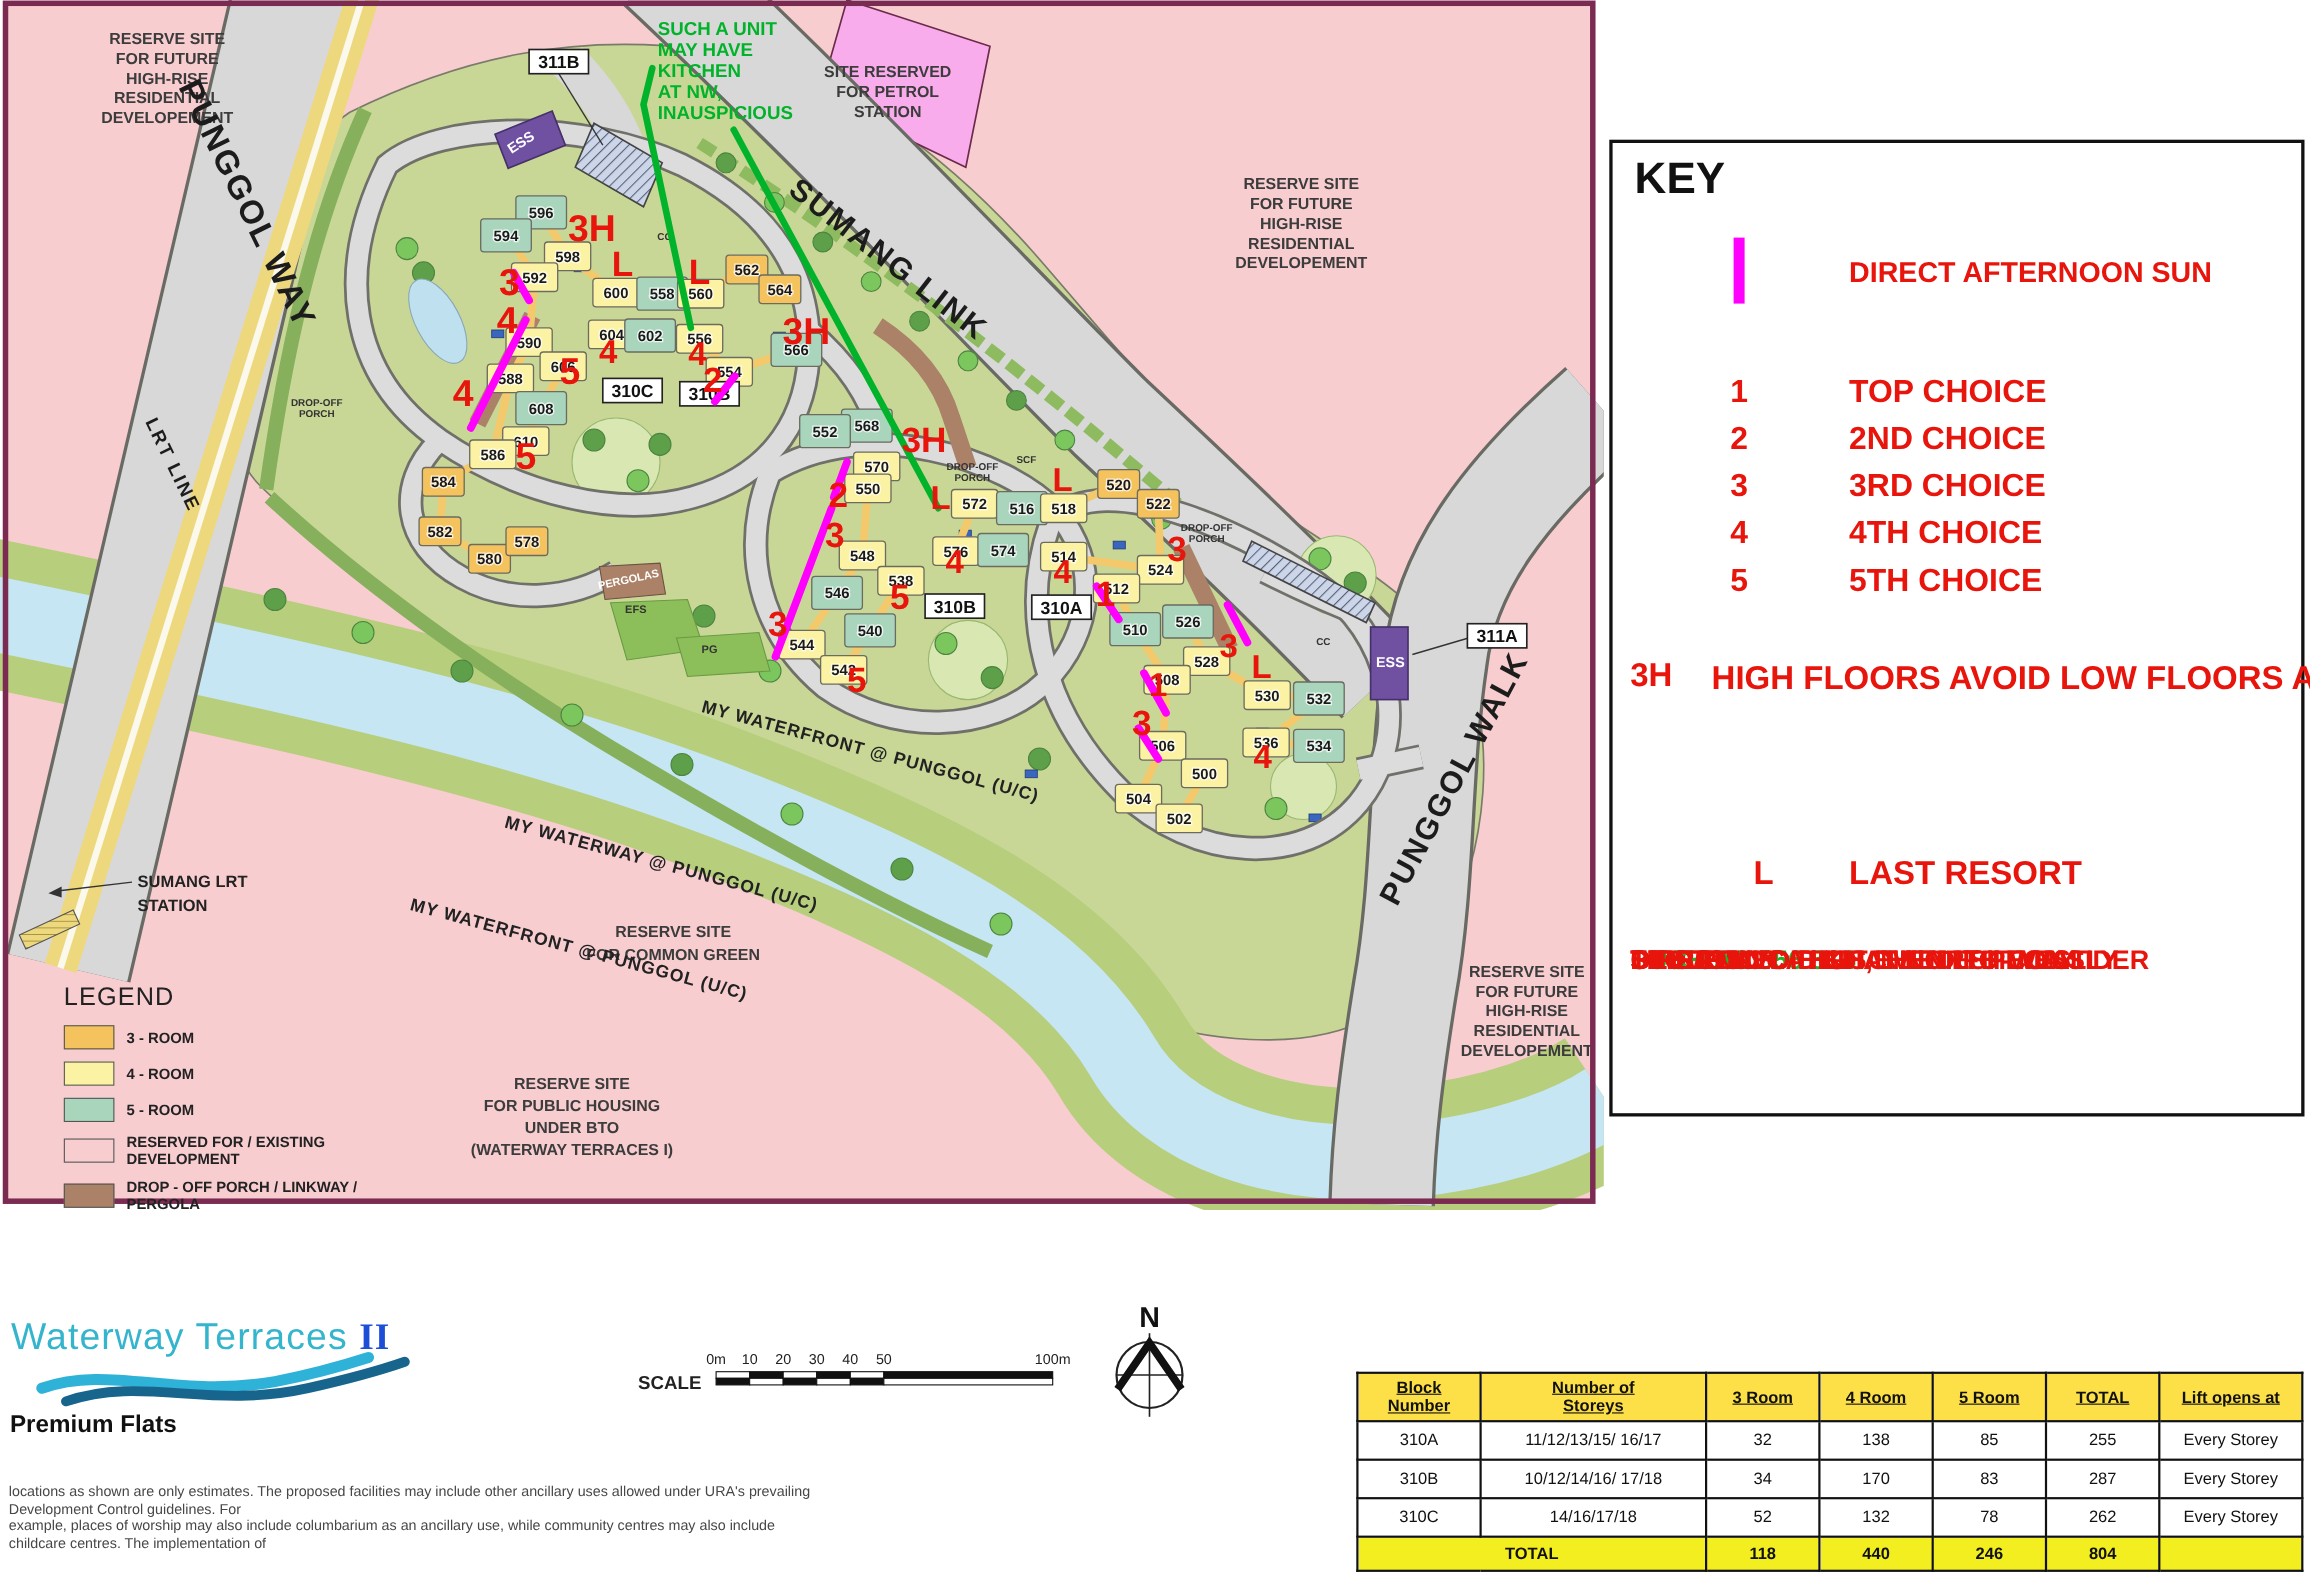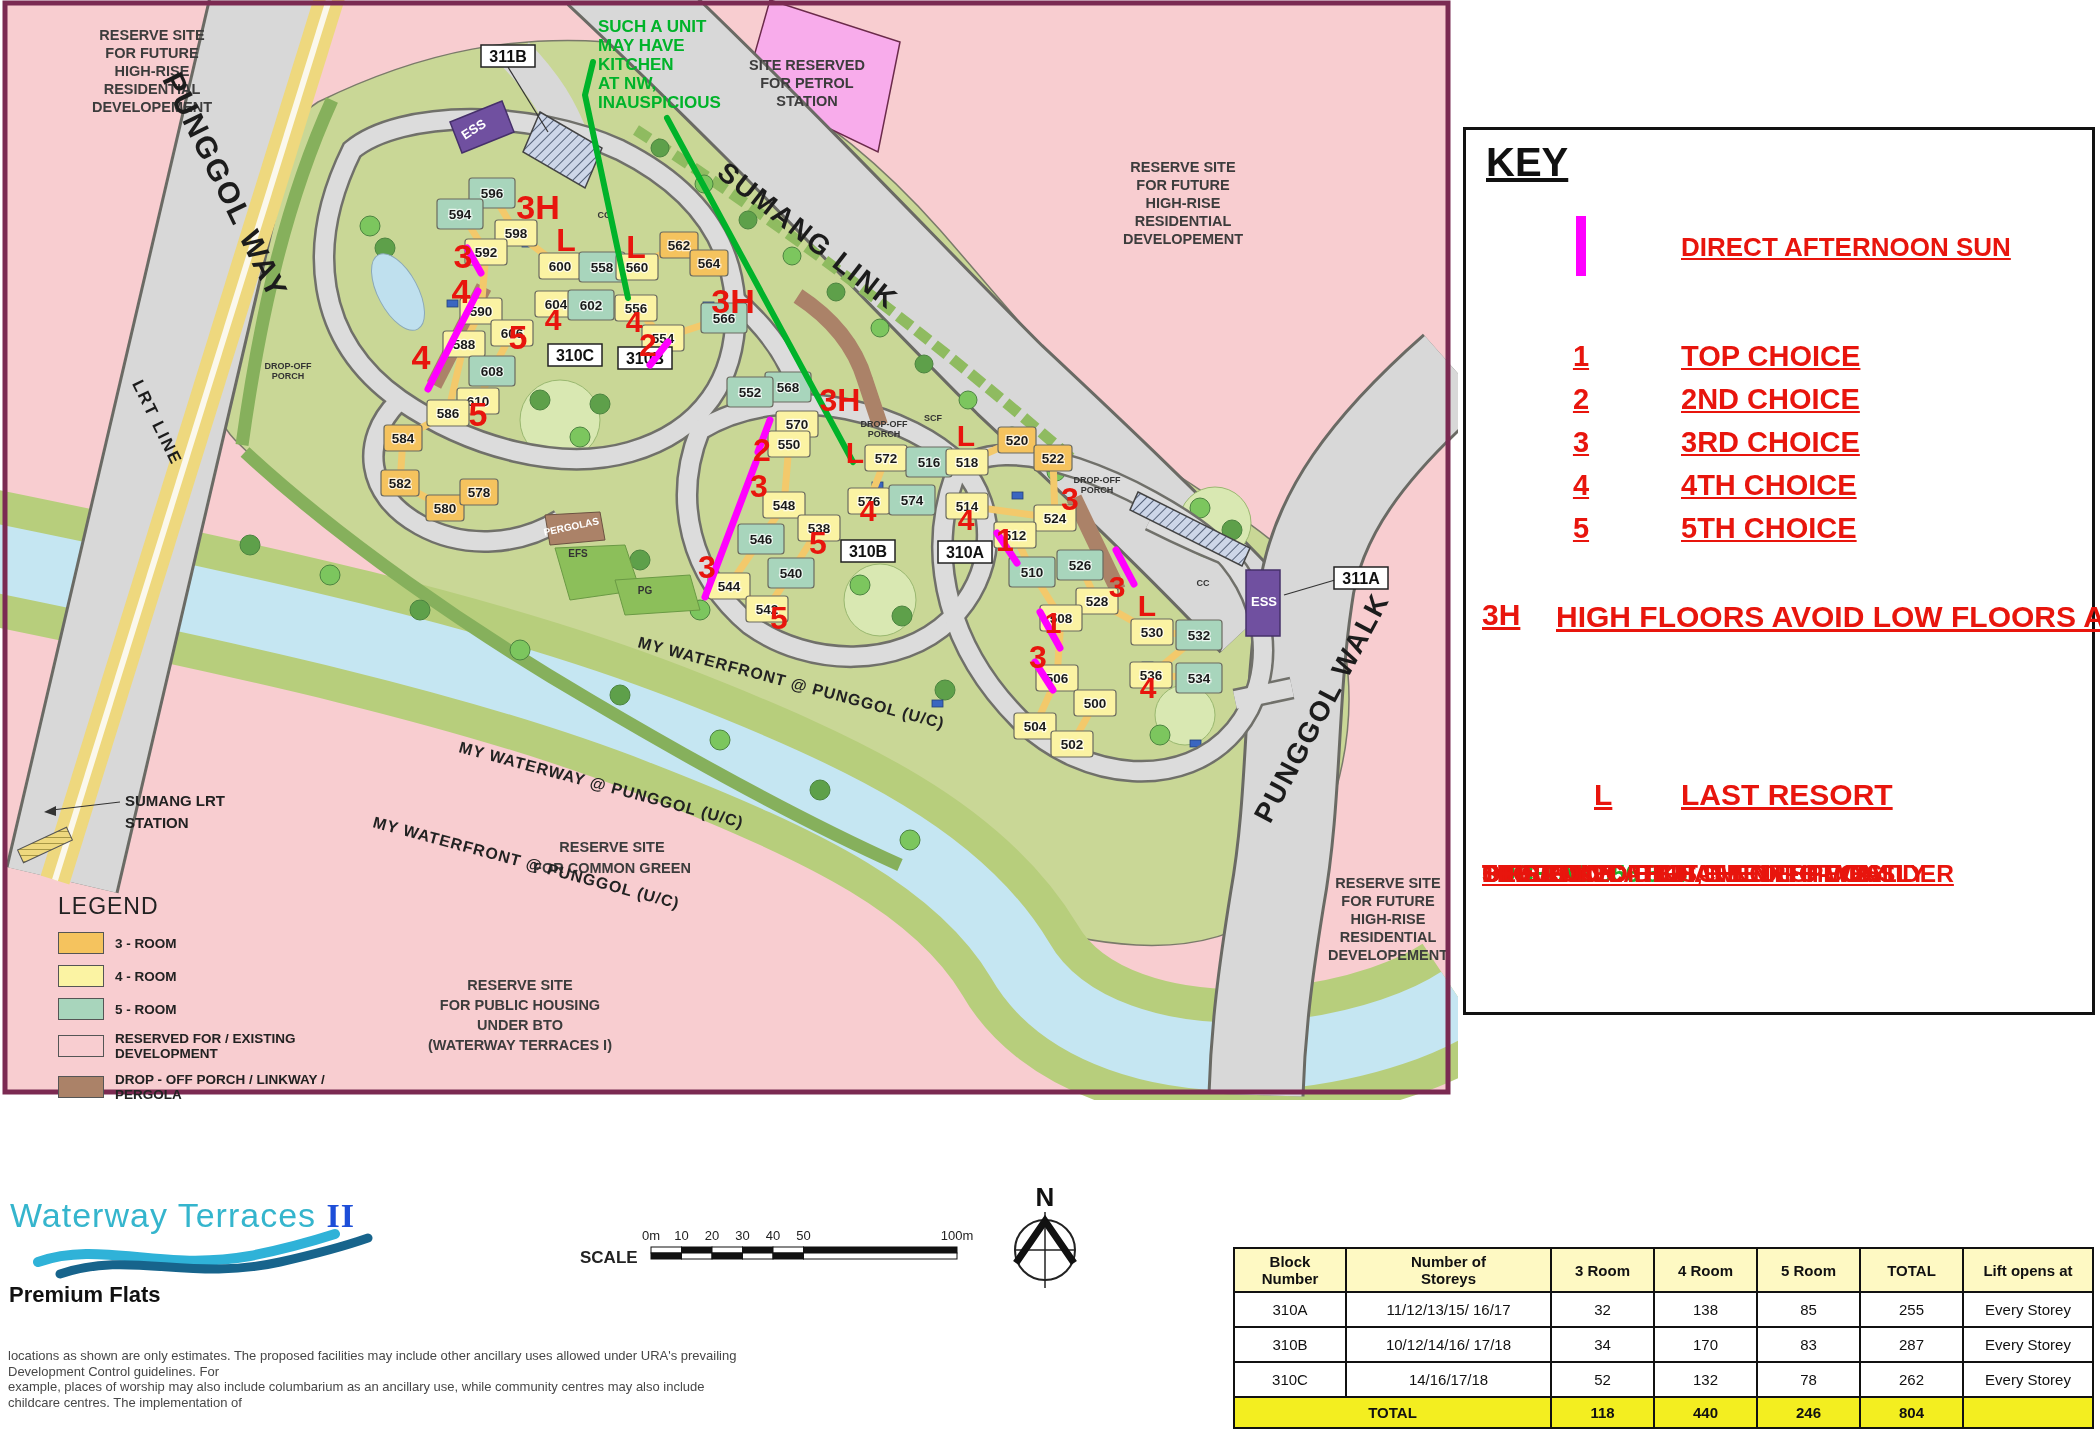--- a/index.html
+++ b/index.html
@@ -12,21 +12,21 @@
   .rsv{font-weight:600;font-size:14.5px;fill:#3c3c3c;text-anchor:middle;}
   .roadlbl{font-weight:700;fill:#1c1c1c;text-anchor:middle;letter-spacing:2px;}
   .watlbl{font-weight:700;font-size:16px;fill:#222;text-anchor:middle;letter-spacing:1px;}
   .boxlbl{font-weight:700;font-size:16px;fill:#111;text-anchor:middle;}
   .smalllbl{text-anchor:middle;font-weight:700;}
   .greennote{font-weight:700;font-size:17px;fill:#00b32a;}
   .stationlbl{font-size:15px;fill:#222;font-weight:600;}
   
   #key-panel{position:absolute;left:1463px;top:127px;width:632px;height:888px;
              background:#fff;border:3px solid #111;box-sizing:border-box;}
-  #key-panel *{position:absolute;white-space:nowrap;text-decoration:underline;}
+  #key-panel *{position:absolute;white-space:nowrap;}
   .key-title{left:20px;top:10px;font-size:40px;font-weight:700;color:#111;}
   .key-sunbar{left:110px;top:86px;width:10px;height:60px;background:#ff00ff;}
   .key-sunlbl{left:215px;top:102px;font-size:26px;font-weight:700;color:#e8150d;}
   .key-num{width:60px;text-align:center;font-size:29px;font-weight:700;color:#e8150d;}
   .key-lab{left:215px;font-size:29px;font-weight:700;color:#e8150d;}
   .key-3h{left:16px;top:468px;font-size:30px;font-weight:700;color:#e8150d;}
   .key-3h-lines{left:90px;top:468px;width:527px;text-align:right;font-size:30px;
                 line-height:38px;font-weight:700;color:#e8150d;white-space:pre-line;}
   .key-L{left:128px;top:648px;font-size:30px;font-weight:700;color:#e8150d;}
   .key-Llab{left:215px;top:648px;font-size:30px;font-weight:700;color:#e8150d;}
@@ -44,21 +44,21 @@
   #logo-title{position:absolute;left:10px;top:1196px;font-size:34px;color:#35b5cd;letter-spacing:1px;}
   #logo-title .roman{font-family:"Liberation Serif",serif;font-weight:700;color:#1d4ed8;}
   #logo-sub{position:absolute;left:9px;top:1282px;font-size:22px;color:#111;font-weight:600;}
   #disclaimer{position:absolute;left:8px;top:1348px;width:745px;font-size:13px;
               line-height:15.6px;color:#474747;}
   
   #blk-table{position:absolute;left:1233px;top:1247px;width:845px;border-collapse:collapse;
              table-layout:fixed;font-size:15px;color:#111;}
   #blk-table th,#blk-table td{border:2px solid #111;text-align:center;padding:0;
              white-space:pre-line;overflow:hidden;}
-  #blk-table th{height:42px;background:#fef9c3;font-weight:600;}
+  #blk-table th{height:42px;background:#fde047;font-weight:600;text-decoration:underline;}
   #blk-table td{height:33px;background:#fff;}
   #blk-table tr.total td{height:29px;background:#f3ee20;font-weight:600;}
 </style>
 </head>
 <body>
 
 <div id="app">
 
   <svg id="map-svg" width="1458" height="1100" viewBox="0 0 1458 1100" style="position:absolute;left:0;top:0;">
     <defs>

